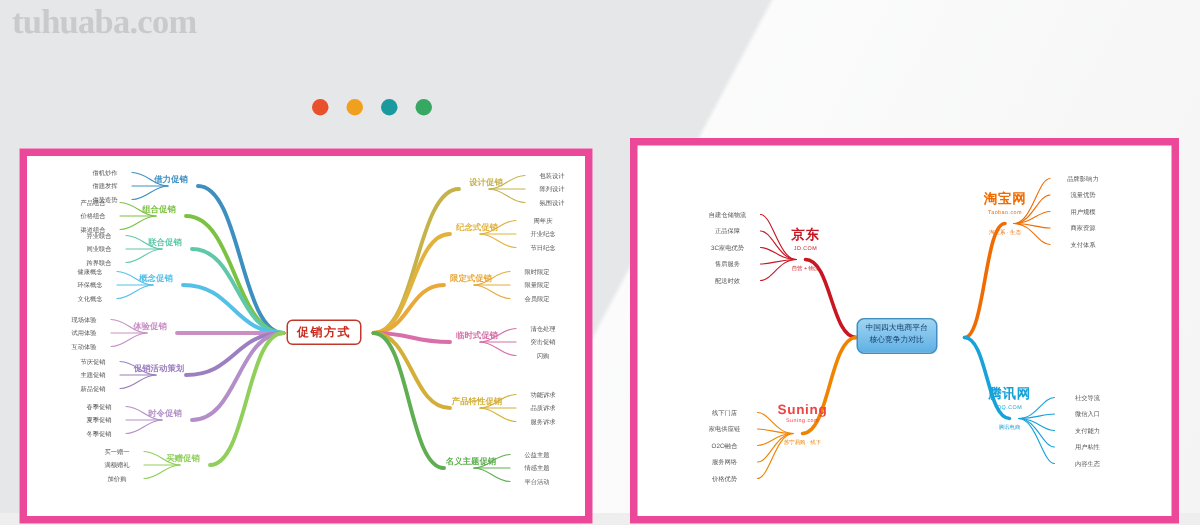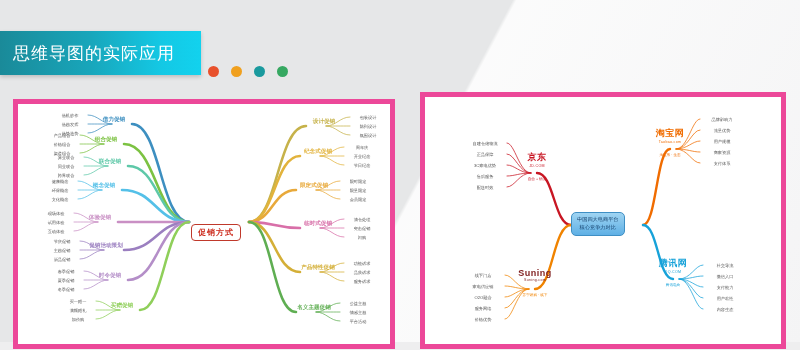--- a/index.html
+++ b/index.html
@@ -109,24 +109,22 @@
   .logo-cn { font-size: 9px; letter-spacing: 0.5px; }
   .logo-en { font-size: 3.6px; letter-spacing: 0.3px; font-weight: normal; }
 </style>
 </head>
 <body>
 
 <div id="stage">
   <div id="bg-wedge"></div>
   <div id="bg-bottom"></div>
 
-
-  <div id="title-banner">
-    <div id="title-text">思维导图的实际应用</div>
-  </div>
+  <div id="watermark">tuhuaba.com</div>
+
 
   <div id="dots">
       <span class="dot" style="background: rgb(232, 81, 44);"></span>
       <span class="dot" style="background: rgb(240, 160, 30);"></span>
       <span class="dot" style="background: rgb(26, 154, 158);"></span>
       <span class="dot" style="background: rgb(54, 168, 97);"></span>
     </div>
 
   <div class="panel" id="panel-left">
     <svg class="map-svg" viewBox="0 0 372 240" preserveAspectRatio="none">
@@ -240,21 +238,21 @@
         <div class="lab lab-leaf" style="left: 344px; top: 133px; color: rgb(85, 85, 85);">闪购</div>
         <div class="lab lab-branch" style="left: 300px; top: 164px; color: rgb(212, 175, 55);">产品特性促销</div>
         <div class="lab lab-leaf" style="left: 344px; top: 159px; color: rgb(85, 85, 85);">功能诉求</div>
         <div class="lab lab-leaf" style="left: 344px; top: 168px; color: rgb(85, 85, 85);">品质诉求</div>
         <div class="lab lab-leaf" style="left: 344px; top: 177px; color: rgb(85, 85, 85);">服务诉求</div>
         <div class="lab lab-branch" style="left: 296px; top: 204px; color: rgb(95, 174, 82);">名义主题促销</div>
         <div class="lab lab-leaf" style="left: 340px; top: 199px; color: rgb(85, 85, 85);">公益主题</div>
         <div class="lab lab-leaf" style="left: 340px; top: 208px; color: rgb(85, 85, 85);">情感主题</div>
         <div class="lab lab-leaf" style="left: 340px; top: 217px; color: rgb(85, 85, 85);">平台活动</div>
       </div>
-    <div class="topic-l" id="left-topic" style="left: 173px; top: 120px; text-align: center;">促销方式</div>
+    <div class="topic-l" id="left-topic" style="left: 173px; top: 109px; text-align: center;">促销方式</div>
   </div>
 
   <div class="panel" id="panel-right">
     <svg class="map-svg" viewBox="0 0 356 247" preserveAspectRatio="none">
       <g fill="none" stroke-linecap="round" id="right-curves">
           <path d="M218,128 C231.5,128 231.5,52 245,52" stroke="#f06c00" stroke-width="2.4" fill="none"></path>
           <path d="M251,52 C263,52 267,22 275,22" stroke="#f06c00" stroke-width="0.75" fill="none"></path>
           <path d="M251,52 C263,52 267,33 275,33" stroke="#f06c00" stroke-width="0.75" fill="none"></path>
           <path d="M251,52 C263,52 267,44 275,44" stroke="#f06c00" stroke-width="0.75" fill="none"></path>
           <path d="M251,52 C263,52 267,55 275,55" stroke="#f06c00" stroke-width="0.75" fill="none"></path>
@@ -293,21 +291,21 @@
         <div class="logo" style="left: 112px; top: 62px; color: rgb(200, 22, 35);">
           <div class="logo-cn">京东</div>
           <div class="logo-en">JD.COM</div>
         </div>
         <div class="lab lab-twig" style="left: 112px; top: 82px; color: rgb(200, 22, 35);">自营 + 物流</div>
         <div class="lab lab-leaf" style="left: 60px; top: 46px; color: rgb(85, 85, 85);">自建仓储物流</div>
         <div class="lab lab-leaf" style="left: 60px; top: 57px; color: rgb(85, 85, 85);">正品保障</div>
         <div class="lab lab-leaf" style="left: 60px; top: 68px; color: rgb(85, 85, 85);">3C家电优势</div>
         <div class="lab lab-leaf" style="left: 60px; top: 79px; color: rgb(85, 85, 85);">售后服务</div>
         <div class="lab lab-leaf" style="left: 60px; top: 90px; color: rgb(85, 85, 85);">配送时效</div>
-        <div class="logo" style="left: 110px; top: 178px; color: #7f1d1d;">
+        <div class="logo" style="left: 110px; top: 178px; color: #ef4444;">
           <div class="logo-cn">Suning</div>
           <div class="logo-en">Suning.com</div>
         </div>
         <div class="lab lab-twig" style="left: 110px; top: 198px; color: rgb(240, 131, 0);">苏宁易购 · 线下</div>
         <div class="lab lab-leaf" style="left: 58px; top: 178px; color: rgb(85, 85, 85);">线下门店</div>
         <div class="lab lab-leaf" style="left: 58px; top: 189px; color: rgb(85, 85, 85);">家电供应链</div>
         <div class="lab lab-leaf" style="left: 58px; top: 200px; color: rgb(85, 85, 85);">O2O融合</div>
         <div class="lab lab-leaf" style="left: 58px; top: 211px; color: rgb(85, 85, 85);">服务网络</div>
         <div class="lab lab-leaf" style="left: 58px; top: 222px; color: rgb(85, 85, 85);">价格优势</div>
         <div class="logo" style="left: 248px; top: 168px; color: rgb(23, 162, 217);">

